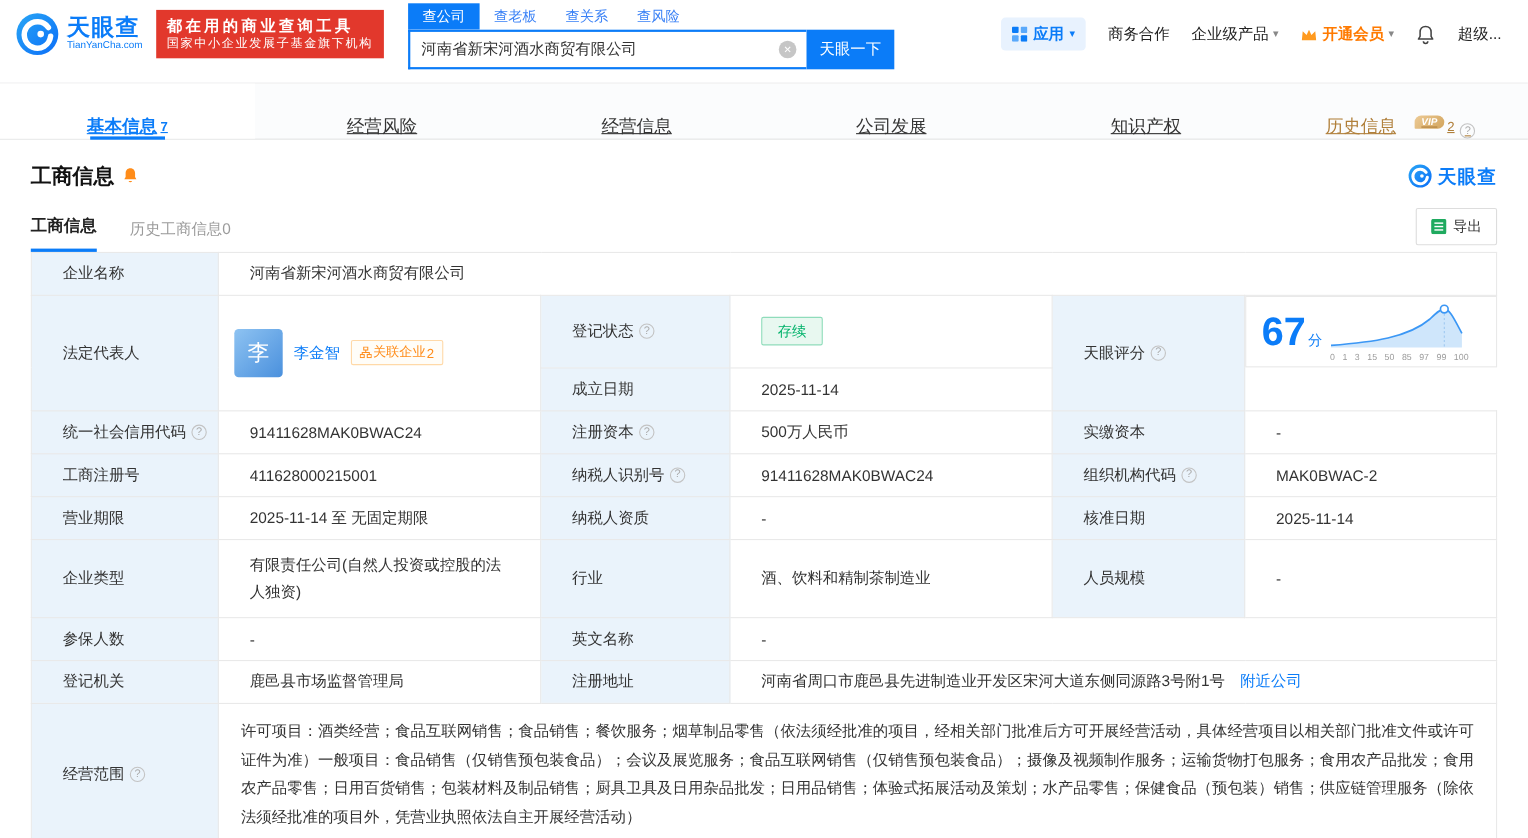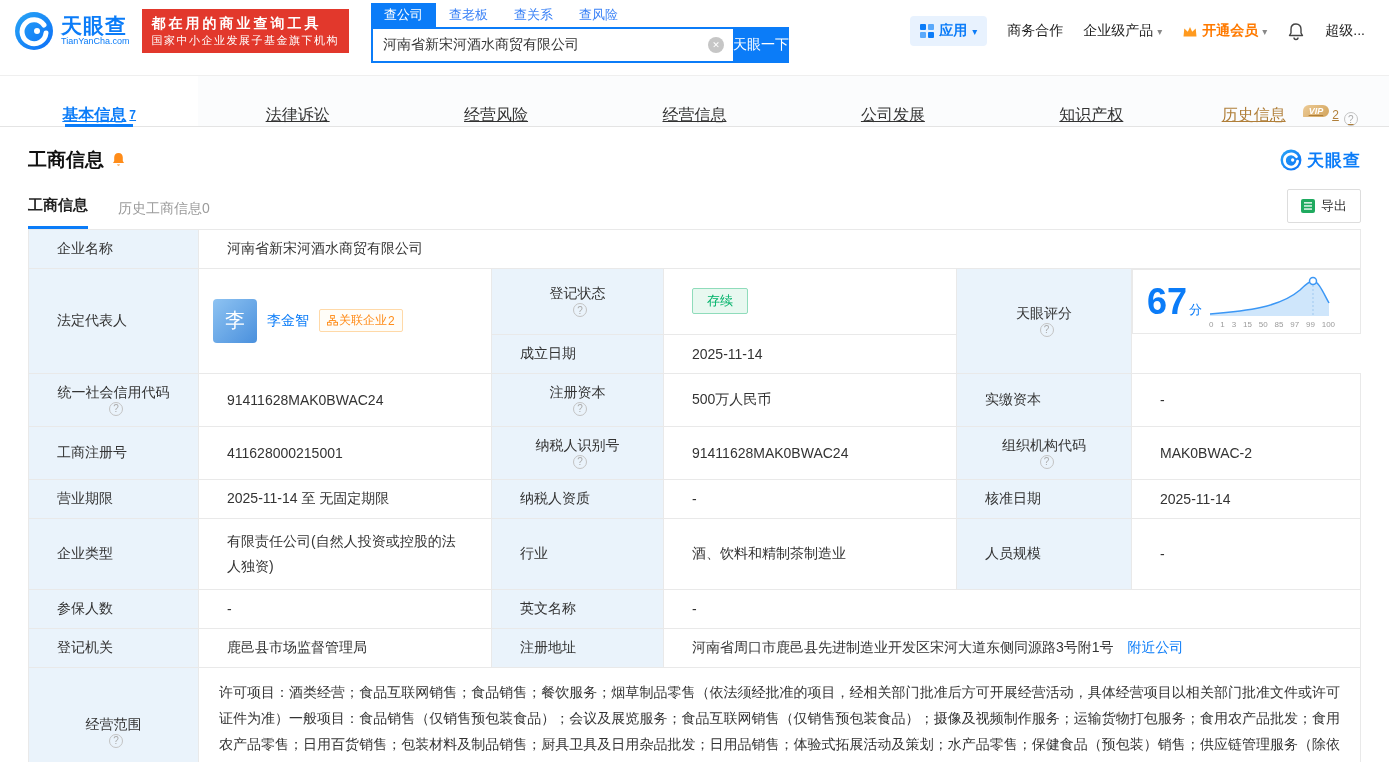--- a/index.html
+++ b/index.html
@@ -18,21 +18,21 @@
   .banner-l1 { font-size:14px; font-weight:bold; letter-spacing:3px; }
   .banner-l2 { font-size:11px; letter-spacing:1.5px; }
   .search-block { margin-left:22px; display:flex; flex-direction:column; align-self:flex-start; margin-top:3px; }
   .search-tabs { display:flex; font-size:13px; }
   .search-tab { padding:3px 13px; cursor:pointer; color:#3b82f6; }
   .search-tab.active { background:#0b7cf8; color:#fff; }
   .search-row { display:flex; }
   .search-input-wrap { position:relative; }
   .search-input { width:362px; height:36px; border:2px solid #0b7cf8; border-right:none; padding:0 30px 0 10px; font-size:14px; color:#333; outline:none; font-family:inherit; }
   .clear-ic { position:absolute; right:9px; top:10px; width:16px; height:16px; border-radius:50%; background:#c6c6c6; color:#fff; font-size:9px; display:flex; align-items:center; justify-content:center; cursor:pointer; }
-  .search-btn { width:56px; height:36px; background:#0b7cf8; color:#fff; border:none; font-size:14px; cursor:pointer; font-family:Liberation Serif, serif; }
+  .search-btn { width:80px; height:36px; background:#0b7cf8; color:#fff; border:none; font-size:14px; cursor:pointer; font-family:Liberation Serif, serif; }
   .hmenu { margin-left:auto; display:flex; align-items:center; gap:20px; font-size:14px; color:#222; white-space:nowrap; }
   .apps-pill { display:flex; align-items:center; gap:5px; background:#e8f2fe; color:#0b7cf8; font-weight:bold; padding:6px 10px; border-radius:4px; cursor:pointer; }
   .caret { font-size:10px; color:#888; }
   .apps-pill .caret { color:#0b7cf8; }
   .hmenu-item { cursor:pointer; display:flex; align-items:center; gap:4px; }
   .member { color:#ff7a00; font-weight:bold; }
   .bell-btn { cursor:pointer; display:flex; align-items:center; }
   
   .nav { margin-top:13px; height:52px; display:flex; border-top:1px solid #efefef; border-bottom:1px solid #e4e4e4; background:#fbfcfd; }
   .nav-tab { flex:1; display:flex; align-items:flex-end; justify-content:center; font-size:16px; cursor:pointer; position:relative; color:#333;text-decoration:underline; }
@@ -51,21 +51,21 @@
   
   .subtabs { margin:16px 28px 0; display:flex; align-items:flex-end; gap:30px; }
   .subtab { font-size:15px; cursor:pointer; padding-bottom:11px; }
   .subtab.active { font-weight:bold; color:#222; border-bottom:3px solid #0b7cf8; }
   .subtab.dim { color:#9b9b9b; font-size:14px; }
   .export-btn { margin-left:auto; display:flex; align-items:center; gap:6px; border:1px solid #ddd; border-radius:2px; background:#fff; padding:7px 13px; font-size:13px; color:#333; cursor:pointer; margin-bottom:6px; font-family:inherit; }
   
   .biz-table { margin:0 28px; width:1333px; border-collapse:collapse; font-size:14px; table-layout:fixed; }
   .biz-table td { border:1px solid #e9e9e9; padding:10px 28px; vertical-align:middle; color:#333; word-break:break-all; }
   .biz-table td.lbl { background:#eaf3fb; word-break:keep-all; }
-  .lbl-in { display:flex; align-items:center;flex-direction:column; }
+  .lbl-in { display:flex; align-items:center; }
   .rep-cell { display:flex; align-items:center; gap:10px; }
   .avatar { width:44px; height:44px; border-radius:4px; background:linear-gradient(135deg,#8ec3f2,#4a90dd); color:#fff; font-size:20px; display:flex; align-items:center; justify-content:center; cursor:pointer; flex:none; }
   .lnk { color:#0b7cf8; cursor:pointer; text-decoration:none; }
   .rel-badge { display:inline-flex; align-items:center; gap:1px; border:1px solid #ffd9a8; color:#ff8c19; font-size:12px; padding:2px 7px; border-radius:2px; cursor:pointer; background:#fffdf8; white-space:nowrap; }
   .status-badge { display:inline-block; padding:3px 14px; background:#e8f8f0; color:#00b26a; border:1px solid #8fdcbb; border-radius:2px; font-size:13px; }
   .score-cell { display:flex; align-items:center; gap:6px; padding:4px 8px 4px 14px !important; }
   .score-num { color:#0b7cf8; font-size:36px; font-weight:bold; line-height:1; }
   .score-unit { color:#0b7cf8; font-size:13px; margin-left:2px; }
   .score-chart { display:flex; flex-direction:column; width:128px; flex:none; }
   .axis { display:flex; justify-content:space-between; font-size:8px; color:#9b9b9b; padding:0 1px; }
@@ -147,23 +147,20 @@
     <span class="hmenu-item">超级...</span>
   </div>
 </div>
 
 <div class="nav">
   <div class="nav-tab active">
     <span>基本信息</span>
     <span class="nav-count">7</span>
   </div>
   <div class="nav-tab">
-    <span>法律诉讼</span>
-  </div>
-  <div class="nav-tab">
     <span>经营风险</span>
   </div>
   <div class="nav-tab">
     <span>经营信息</span>
   </div>
   <div class="nav-tab">
     <span>公司发展</span>
   </div>
   <div class="nav-tab">
     <span>知识产权</span>

